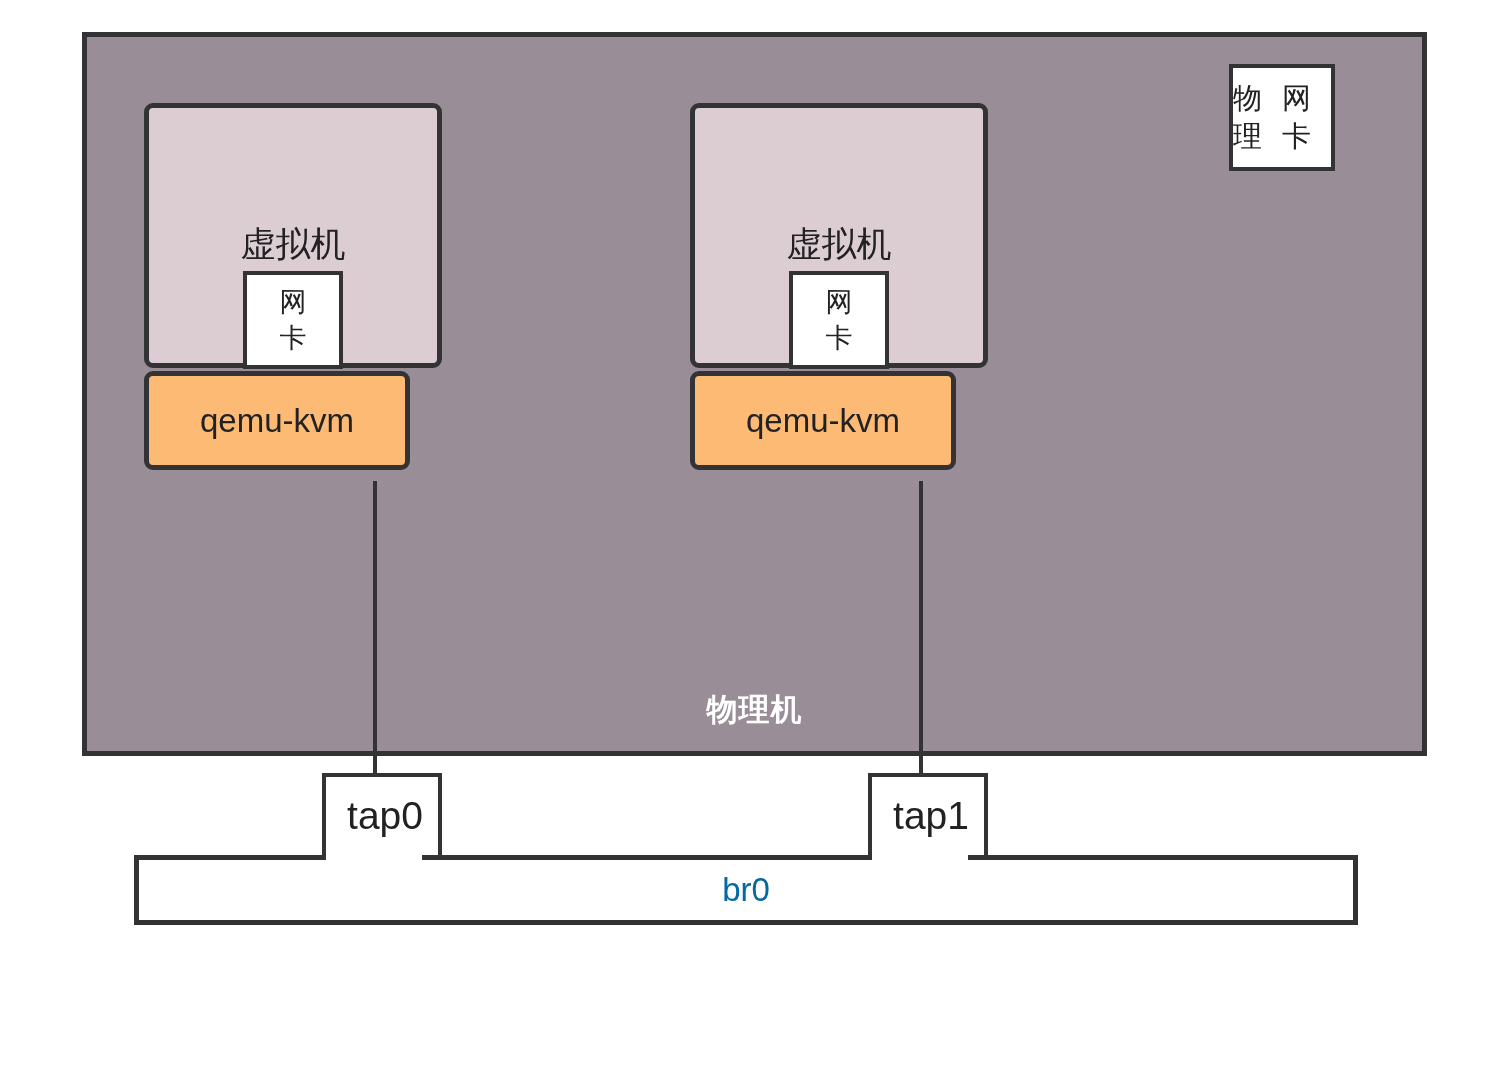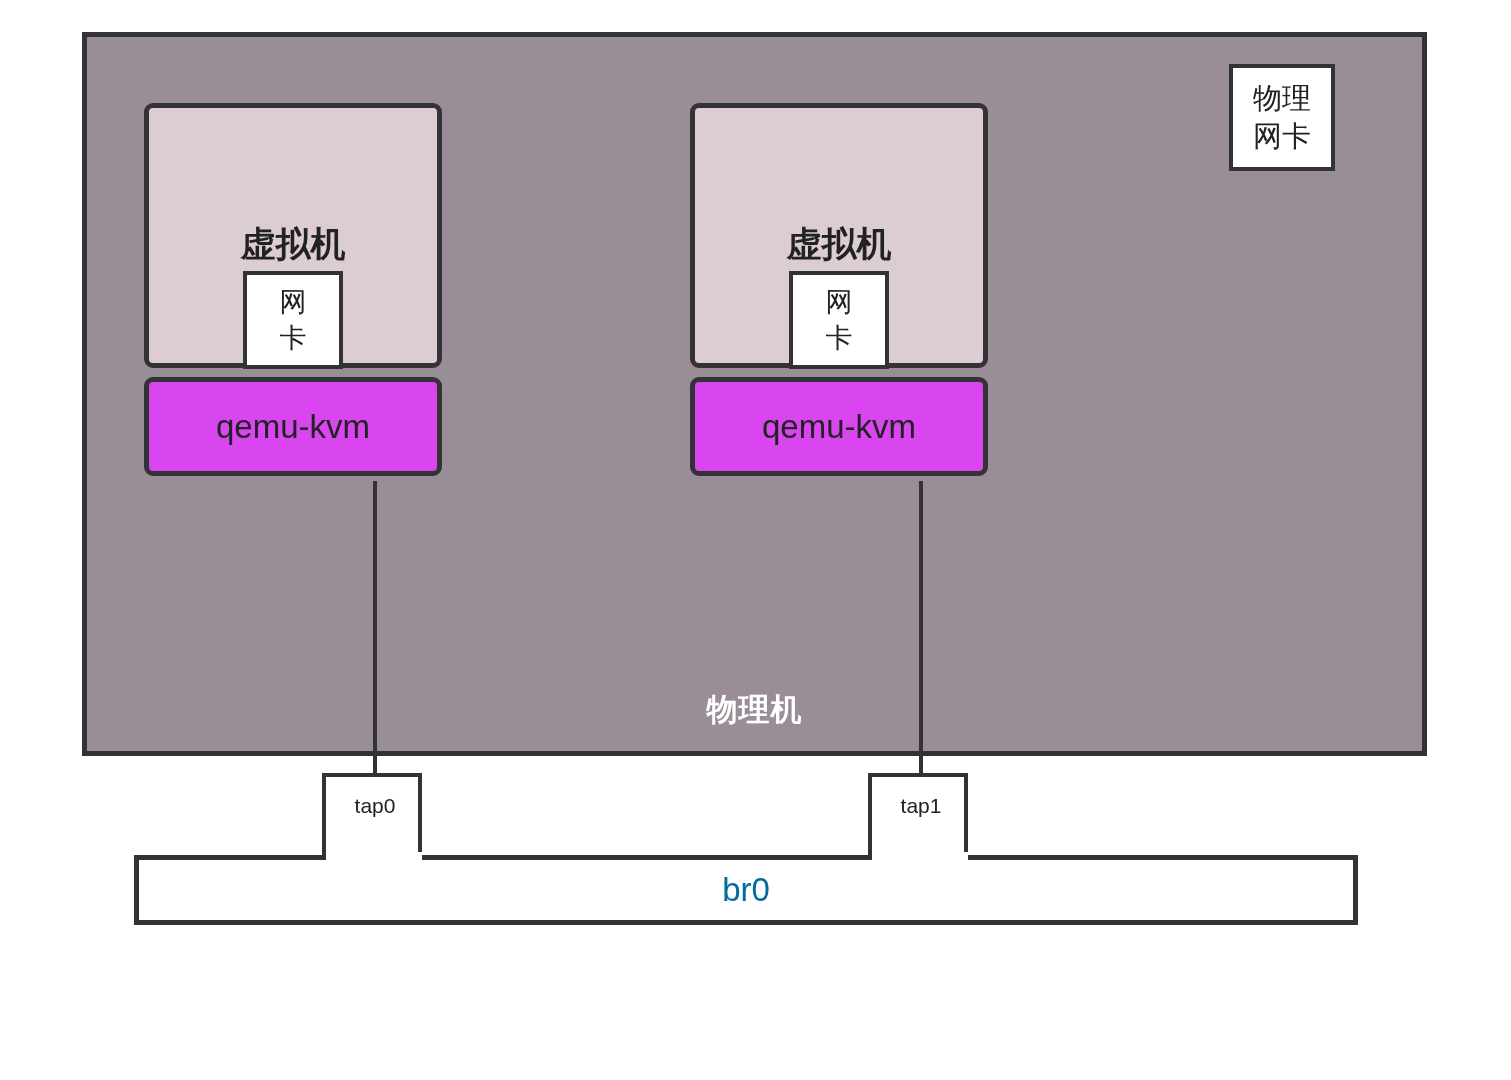--- a/index.html
+++ b/index.html
@@ -49,21 +49,20 @@
   .nic-phys-box {
     position: absolute;
     left: 1229px;
     top: 64px;
     width: 106px;
     height: 107px;
     background: #ffffff;
     border: 4px solid #333335;
     box-sizing: border-box;
     display: flex;
-    flex-direction: column;
     align-items: center;
     justify-content: center;
     font-size: 29px;
     color: #222224;
     line-height: 1.28;
   }
 
   
   .vm-group {
     position: absolute;
@@ -85,21 +84,20 @@
   }
 
   .vm-label {
     position: absolute;
     left: 0;
     right: 0;
     top: 113px;
     text-align: center;
     font-size: 35px;
     color: #222224;
-    font-weight: bold;
   }
 
   
   .nic-vm-box {
     position: absolute;
     left: 99px;
     top: 168px;
     width: 100px;
     height: 98px;
     background: #ffffff;
@@ -112,24 +110,24 @@
     font-size: 27px;
     color: #222224;
     line-height: 1.35;
     z-index: 3;
   }
 
   
   .qemu-box {
     position: absolute;
     left: 0;
-    top: 274px;
-    width: 298px;
+    top: 268px;
+    width: 266px;
     height: 99px;
-    background: #d946ef;
+    background: #fdba74;
     border: 5px solid #333335;
     border-radius: 9px;
     box-sizing: border-box;
     display: flex;
     align-items: center;
     justify-content: center;
     font-size: 33px;
     color: #222224;
     z-index: 2;
   }
@@ -158,30 +156,30 @@
     align-items: center;
     justify-content: center;
     font-size: 33px;
     color: #0369a1;
     z-index: 2;
   }
 
   
   .tap-box {
     position: absolute;
-    width: 100px;
+    width: 120px;
     height: 86px;
     background: #ffffff;
     border: 4px solid #333335;
     box-sizing: border-box;
     display: flex;
     align-items: flex-start;
     justify-content: center;
     padding-top: 17px;
-    font-size: 21px;
+    font-size: 39px;
     color: #222224;
     z-index: 4;
     padding-left: 6px;
   }
   .tap-box.tap-0 { left: 322px; top: 773px; }
   .tap-box.tap-1 { left: 868px; top: 773px; }
 
   
   .tap-mask {
     position: absolute;

